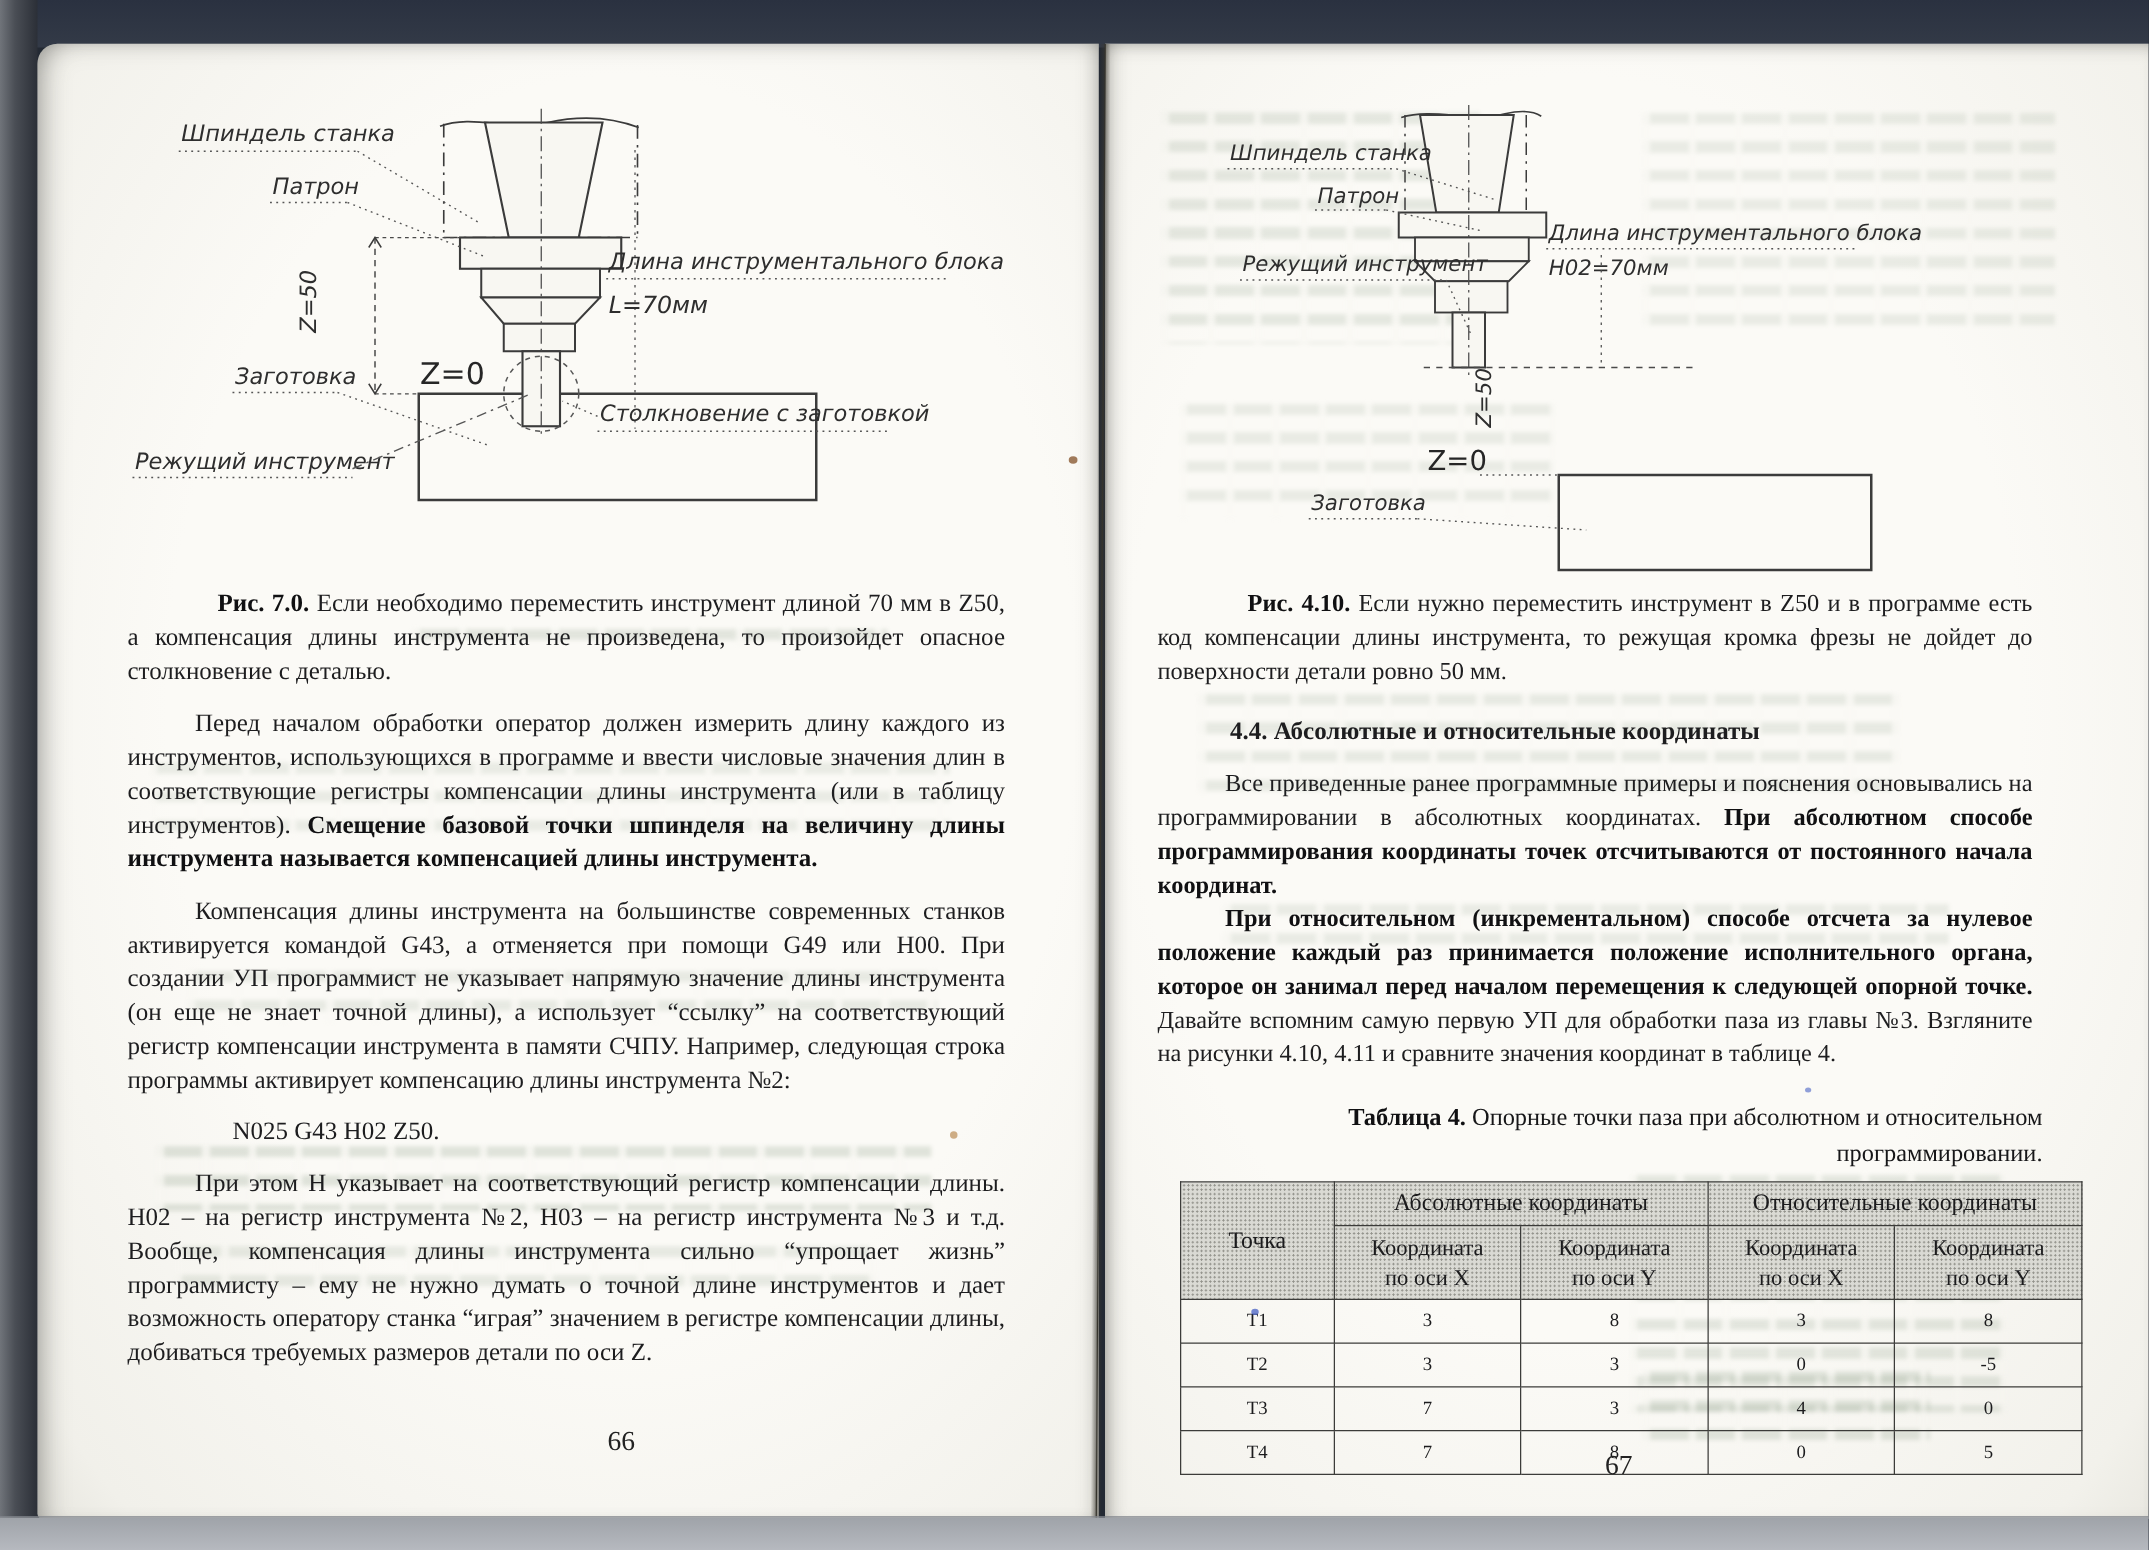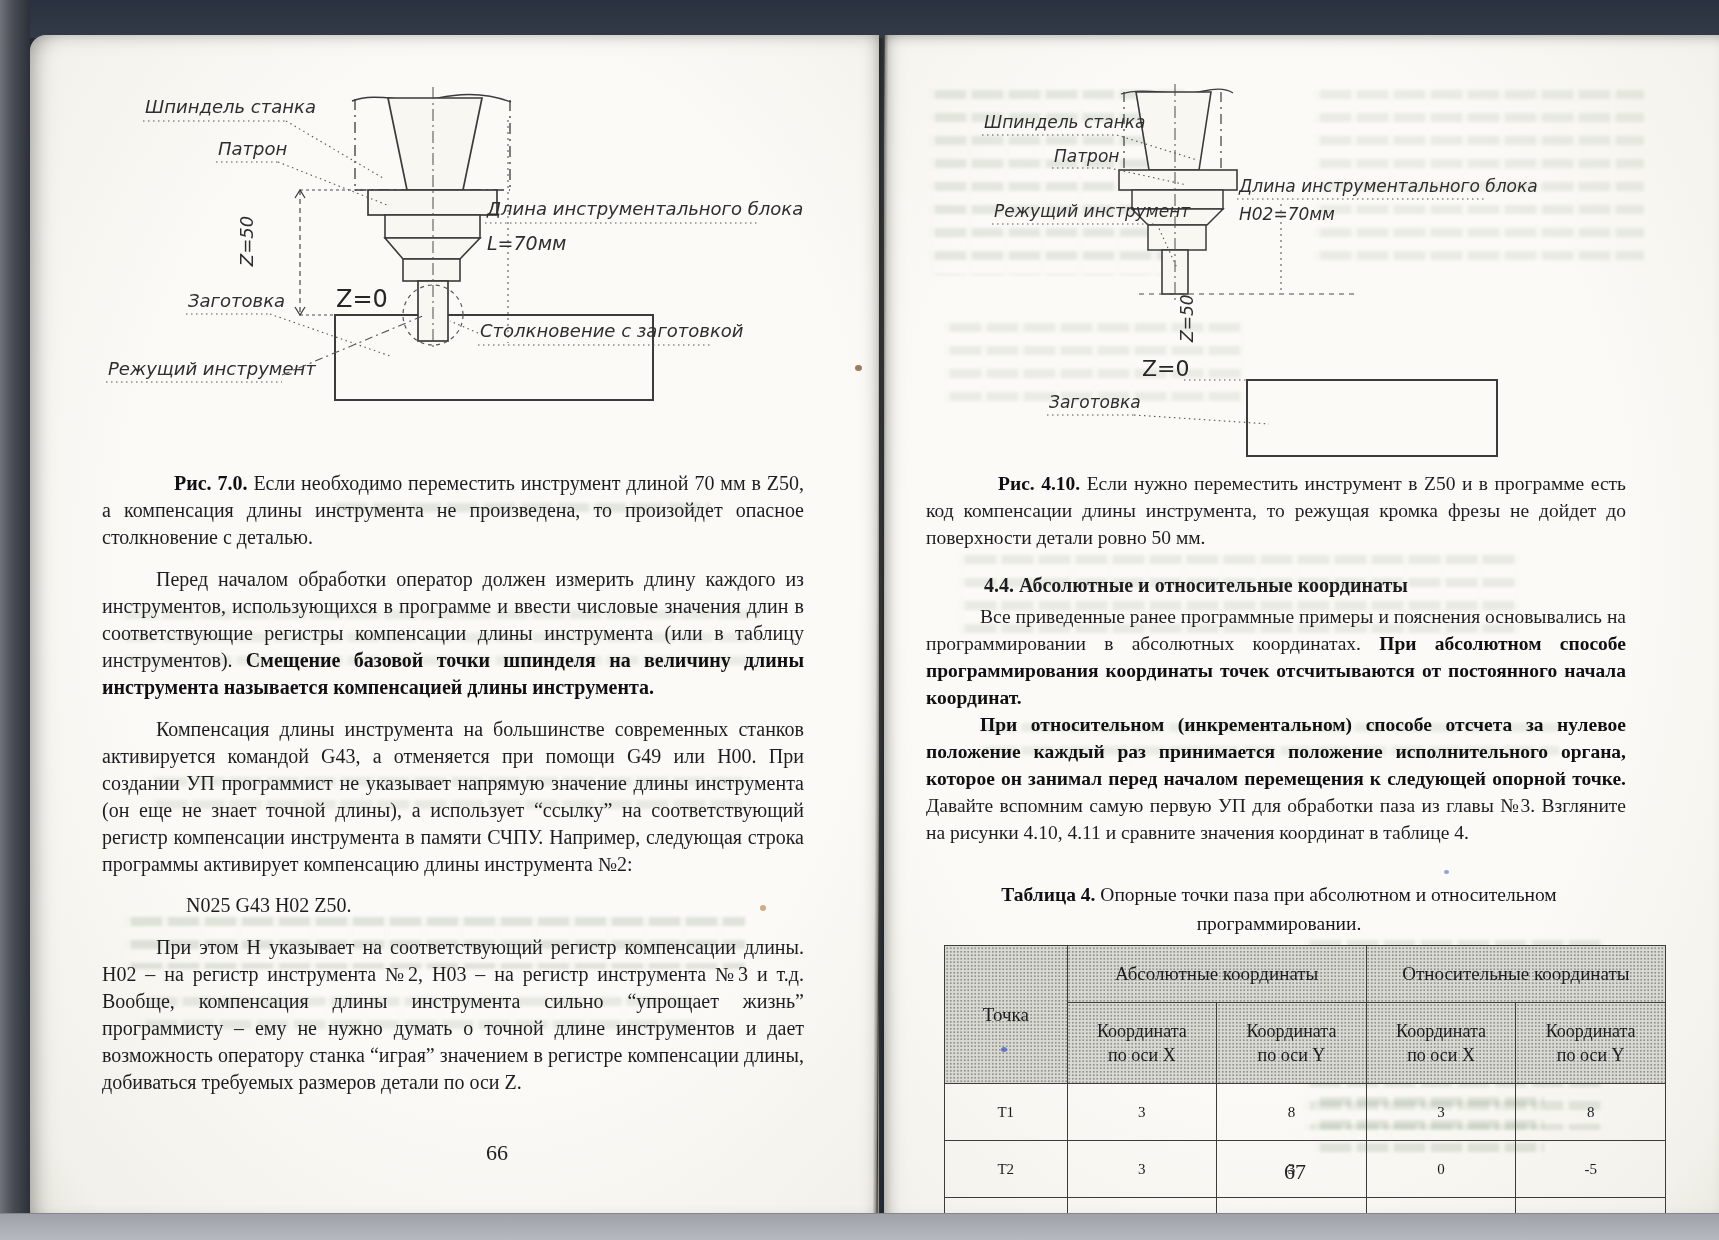--- a/index.html
+++ b/index.html
@@ -29,29 +29,29 @@
     background:linear-gradient(90deg,rgba(50,50,45,0) 0%,rgba(60,58,50,.45) 40%,#35332c 52%,rgba(60,58,50,.4) 62%,rgba(50,50,45,0) 100%);
     transform:rotate(.35deg);}
   .textcol{position:absolute;color:#1d1d1f;text-align:justify;}
   .textcol-left{left:72px;top:435px;width:702px;font-size:20px;line-height:27px;}
   .textcol-right{left:42px;top:435px;width:700px;font-size:19.5px;line-height:27px;}
   p{margin:0;}
   .caption{text-indent:72px;}
   .para{text-indent:54px;margin-top:15px;}
   .code{margin:14px 0 0 84px;text-indent:0;}
   b{font-weight:700;color:#101012;}
-  .hdg{font-weight:700;margin:21px 0 4px 58px;text-indent:0;text-align:left;font-size:20px;}
+  .hdg{font-weight:700;margin:21px 0 15px 58px;text-indent:0;text-align:left;font-size:20px;}
   .pagenum{position:absolute;font-size:22px;color:#222;}
   .pagenum-left{left:416px;top:1105px;margin-left:40px;}
   .pagenum-right{left:400px;top:1124px;}
-  .tcap{position:absolute;left:40px;top:845px;width:710px;text-align:center;
+  .tcap{position:absolute;left:40px;top:845px;width:710px;text-align:right;
     font-size:19.5px;line-height:29px;color:#161618;}
   table.coords{position:absolute;left:60px;top:910px;width:722px;border-collapse:collapse;
     font-size:19px;color:#1b1b1d;table-layout:fixed;}
-  table.coords th,table.coords td{border:1.7px solid #3c3c3a;padding:12px;text-align:center;}
+  table.coords th,table.coords td{border:1.7px solid #3c3c3a;padding:1px;text-align:center;}
   table.coords th{font-weight:400;
     background-color:#dadad4;
     background-image:radial-gradient(circle,#93938c 0.7px,rgba(0,0,0,0) 0.9px);
     background-size:3.5px 3.5px;}
   th.grp{height:32px;}
   th.sub{height:56px;line-height:24px;font-size:18px;}
   th.pt{font-size:19px;}
   td.cell{height:32px;font-size:15px;}
   svg text{font-family:"DejaVu Sans", sans-serif;font-style:italic;fill:#2e2e2e;}
   svg text.draft{font-style:normal;font-weight:500;fill:#262626;}

